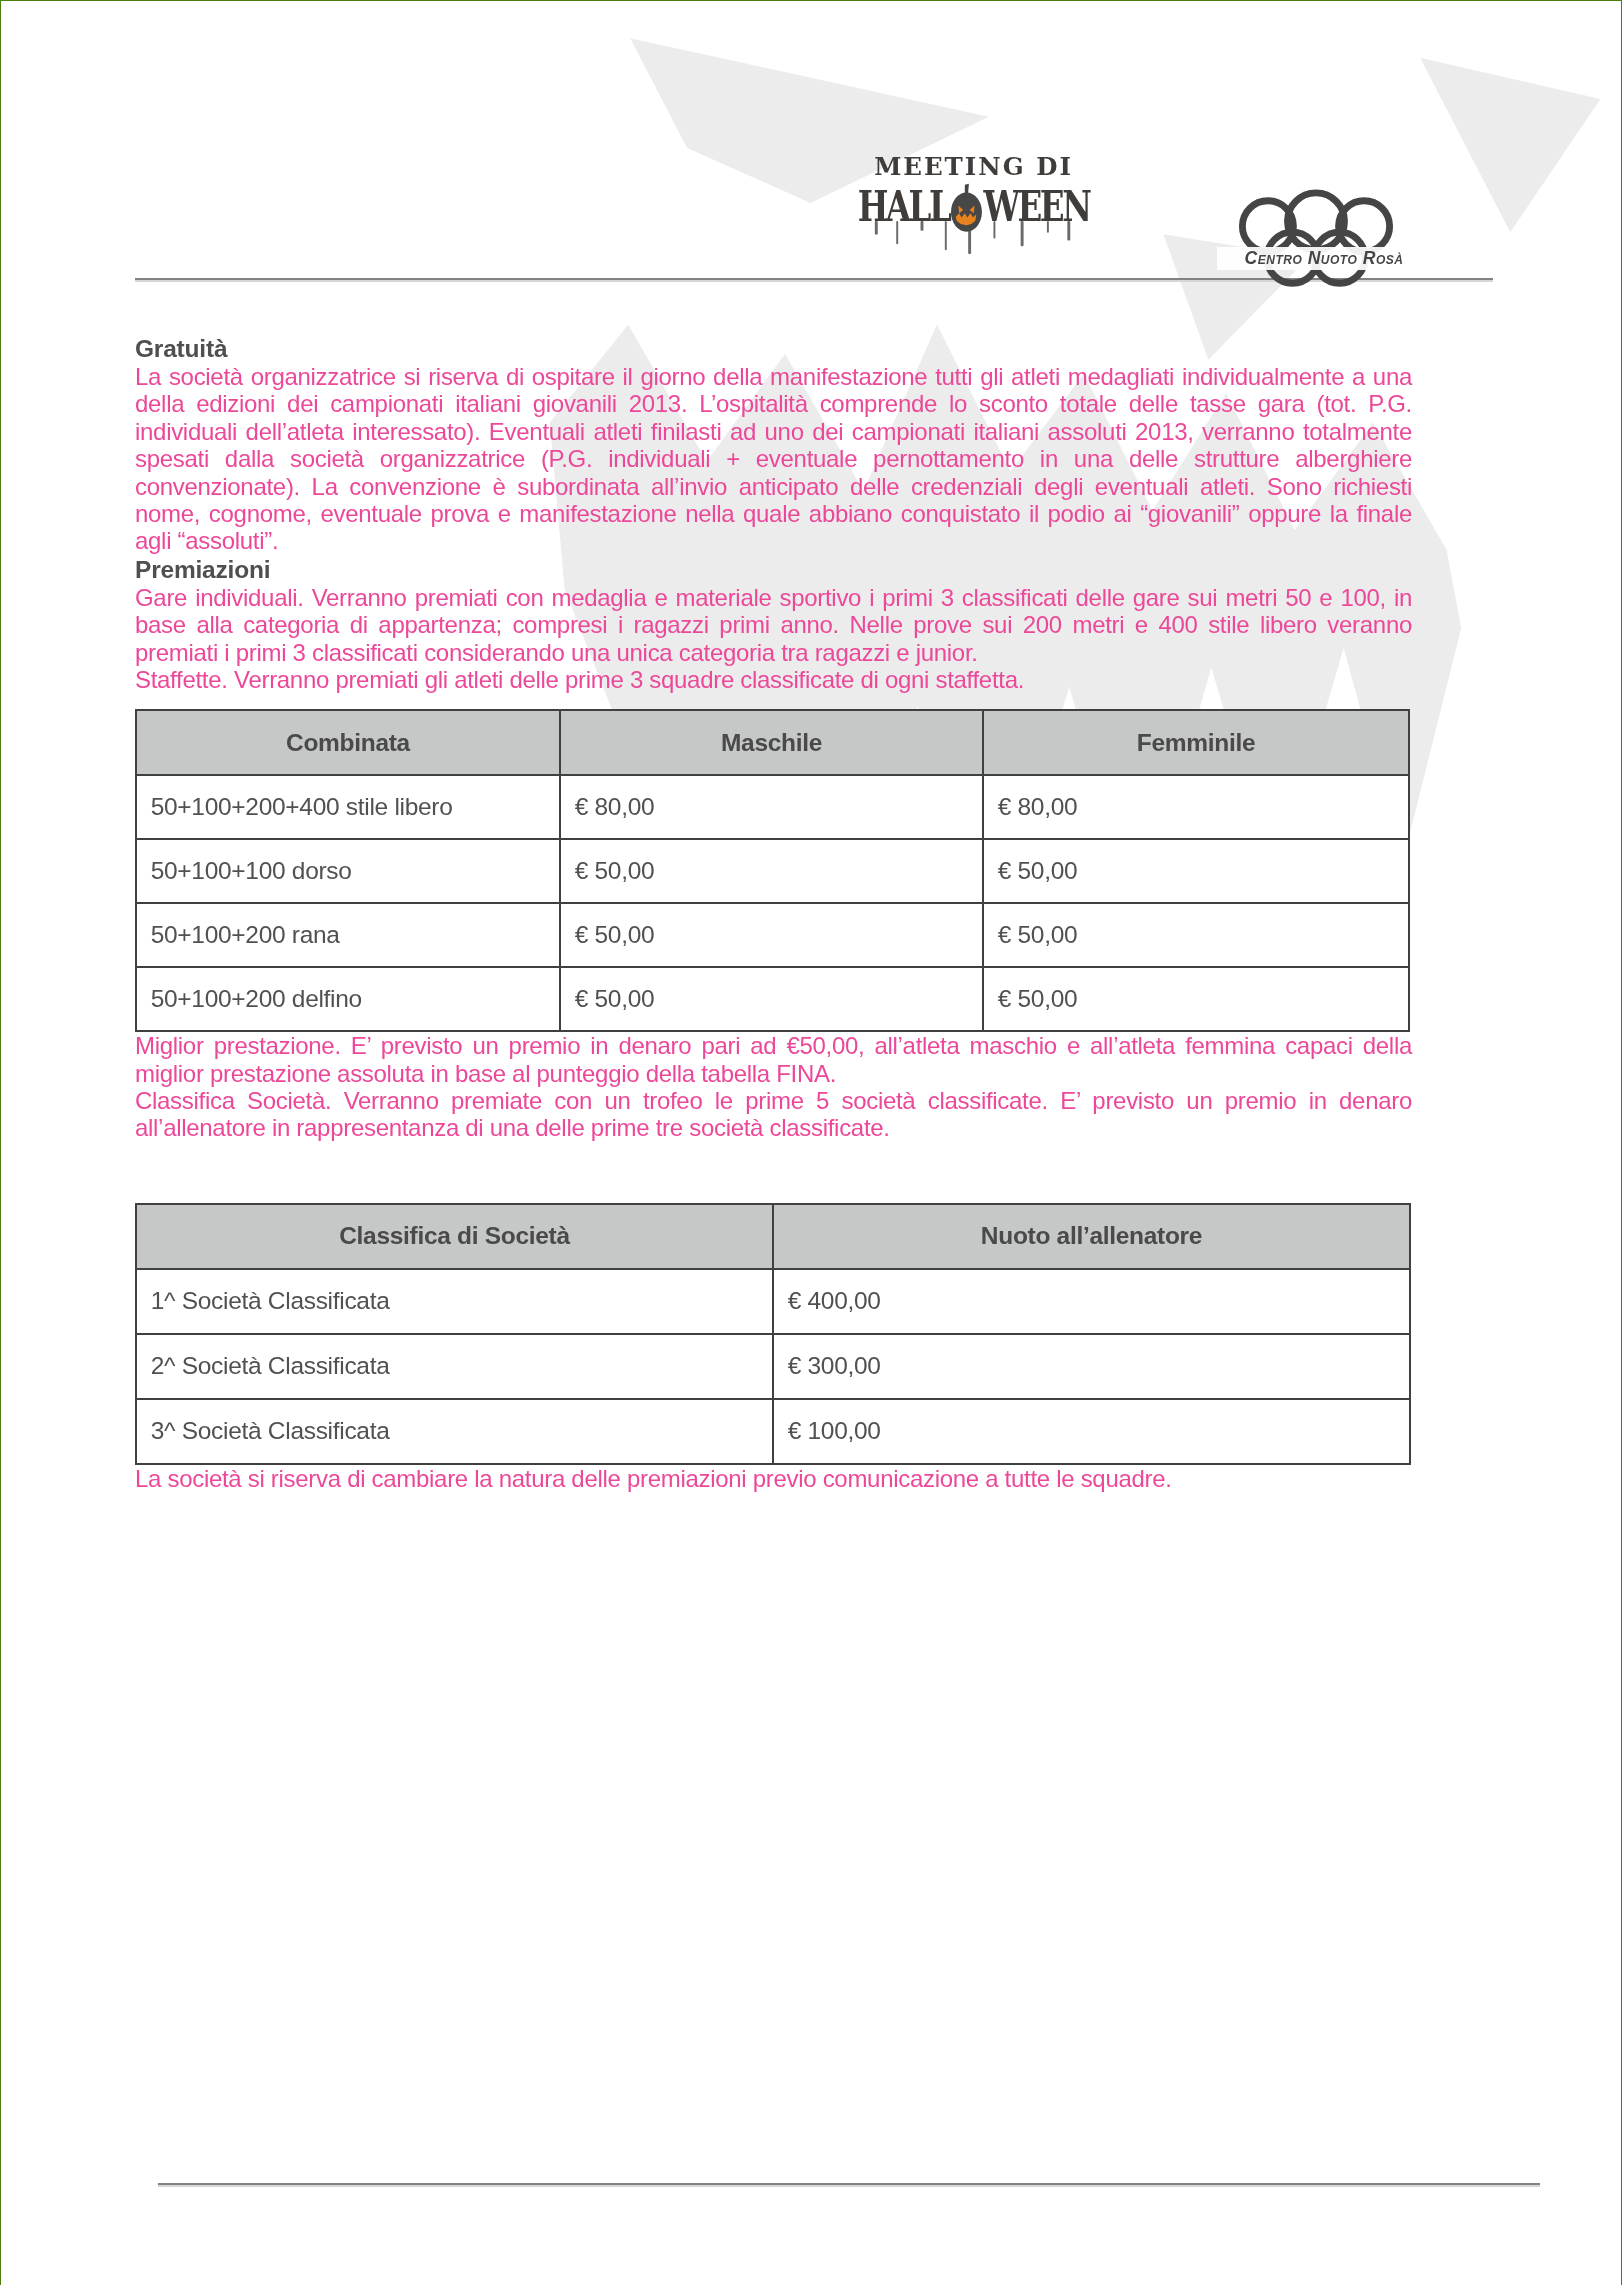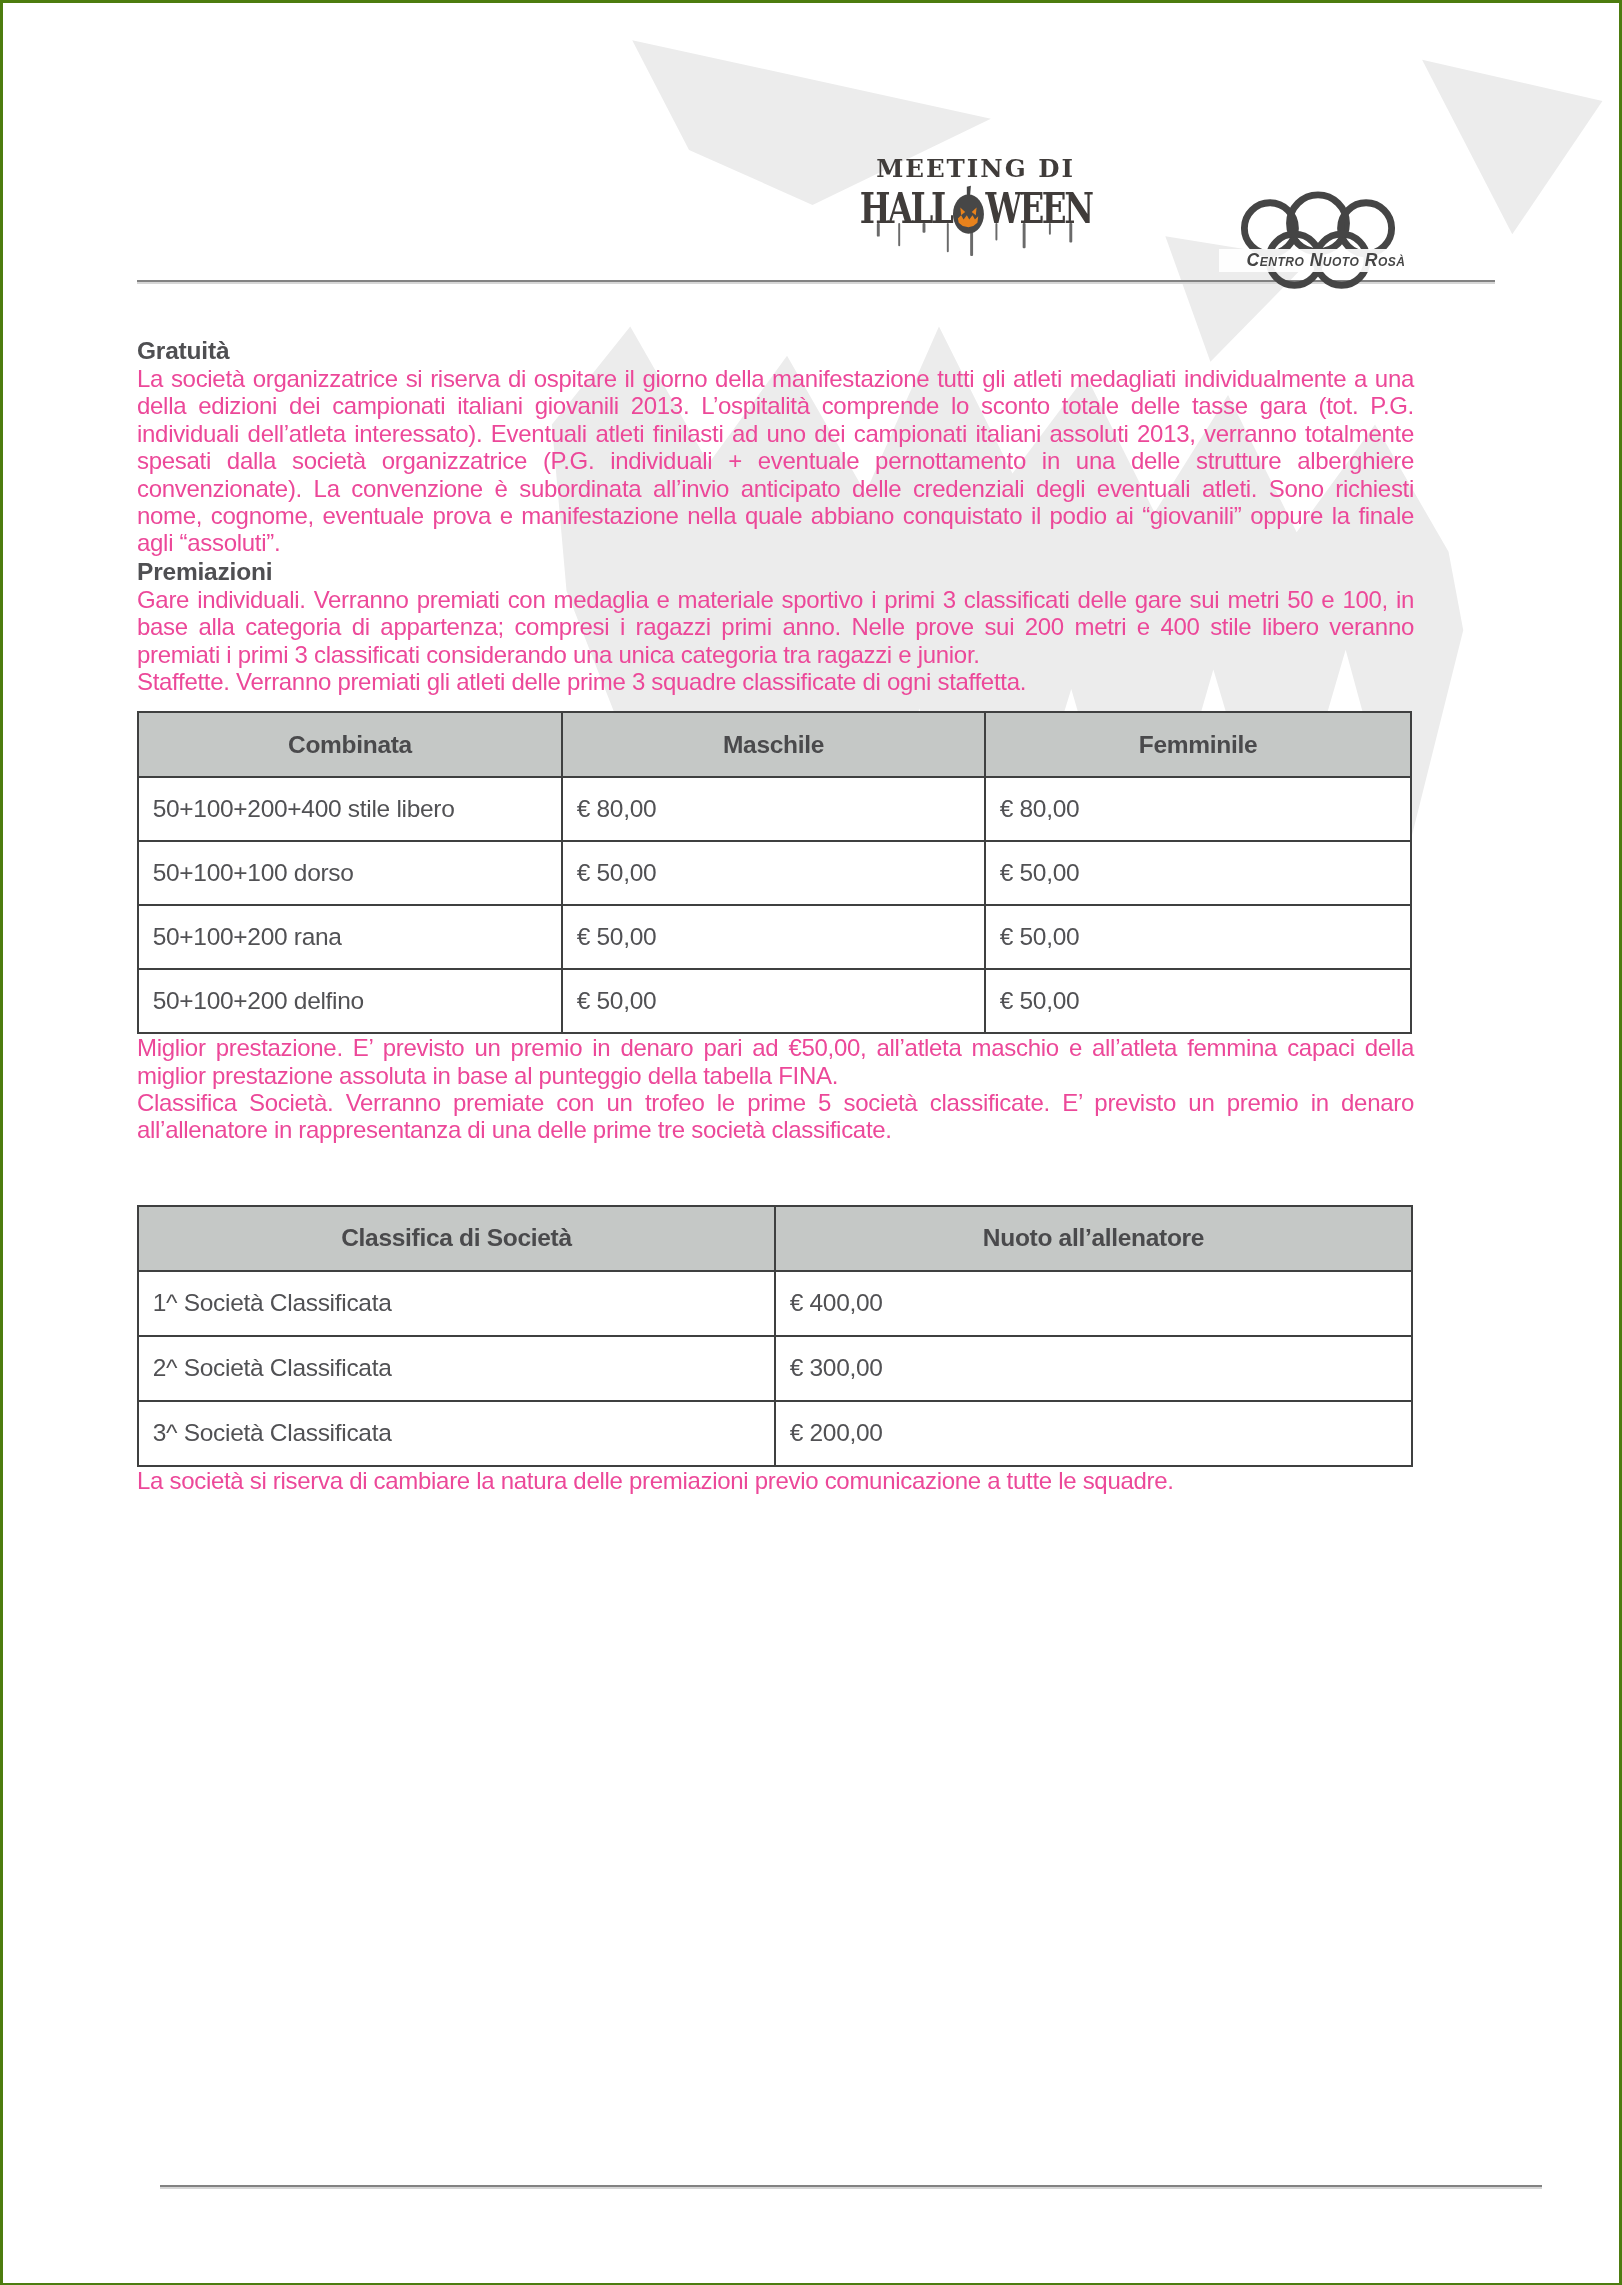--- a/index.html
+++ b/index.html
@@ -1,20 +1,20 @@
 <!DOCTYPE html>
 <html><head>
 <meta charset="utf-8">
 <style>
   html,body{margin:0;padding:0;background:#ffffff;}
   .page{
     position:relative;
     width:1622px;height:2286px;
     box-sizing:border-box;
-    border:3px solid #4d7c0f;
+    border:1px solid #4d7c0f;
     background:#ffffff;
     overflow:hidden;
     font-family:"Liberation Sans","DejaVu Sans",sans-serif;
     color:#58585a;
   }
   
   .watermark{position:absolute;top:0;left:0;z-index:0;}
   
   .rule{position:absolute;height:2px;background:#828282;box-shadow:0 2px 0 #d6d6d6;z-index:1;}
   .rule.top{left:134px;top:277px;width:1358px;}
@@ -199,21 +199,21 @@
         <tr>
           <td>1^ Società Classificata</td>
           <td>€ 400,00</td>
         </tr>
         <tr>
           <td>2^ Società Classificata</td>
           <td>€ 300,00</td>
         </tr>
         <tr>
           <td>3^ Società Classificata</td>
-          <td>€ 200,00</td>
+          <td>€ 100,00</td>
         </tr>
       </tbody>
     </table>
 
     <p class="body mt-footer">La società si riserva di cambiare la natura delle premiazioni previo comunicazione a tutte le squadre.</p>
 
   </div>
 </div>
 
 

